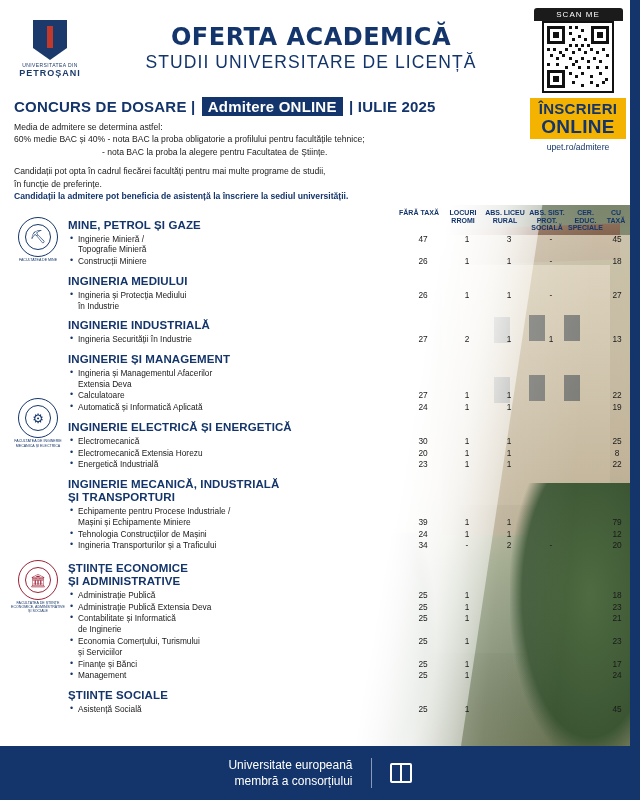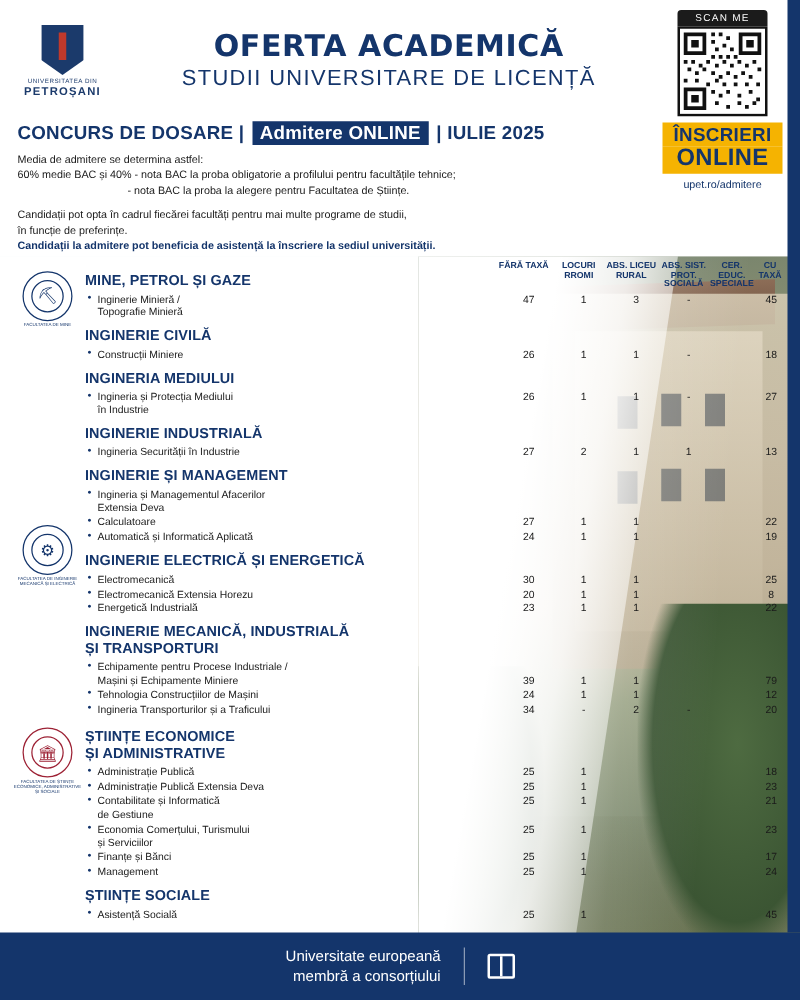--- a/index.html
+++ b/index.html
@@ -73,21 +73,21 @@
     margin-top: 2px;
     text-align: center;
   }
   .scan-me {
     background: #1b1b1b;
     color: #ffffff;
     font-size: 8px;
     letter-spacing: 1px;
     padding: 2px 0 2px 0;
     border-radius: 3px 3px 0 0;
-    width: 72px;
+    width: 89px;
     margin: 0 auto;
   }
   .qr {
     width: 72px; height: 72px;
     margin: 0 auto;
     background:#ffffff;
     border: 2px solid #111;
     position: relative;
     overflow: hidden;
   }
@@ -512,21 +512,20 @@
             <div class="nums">
               <div class="c1">47</div>
               <div class="c2">1</div>
               <div class="c3">3</div>
               <div class="c4">-</div>
               <div class="c5"></div>
               <div class="c6">45</div>
             </div>
           </div>
 
-          <div class="fac-title">INGINERIE CIVILĂ</div>
           <div class="prog-row">
             <div class="prog-name" style="white-space:pre-line">Construcții Miniere</div>
             <div class="nums">
               <div class="c1">26</div>
               <div class="c2">1</div>
               <div class="c3">1</div>
               <div class="c4">-</div>
               <div class="c5"></div>
               <div class="c6">18</div>
             </div>
@@ -715,21 +714,21 @@
               <div class="c1">25</div>
               <div class="c2">1</div>
               <div class="c3"></div>
               <div class="c4"></div>
               <div class="c5"></div>
               <div class="c6">23</div>
             </div>
           </div>
           <div class="prog-row">
             <div class="prog-name" style="white-space:pre-line">Contabilitate și Informatică
-de Gestiune</div>
+de Inginerie</div>
             <div class="nums">
               <div class="c1">25</div>
               <div class="c2">1</div>
               <div class="c3"></div>
               <div class="c4"></div>
               <div class="c5"></div>
               <div class="c6">21</div>
             </div>
           </div>
           <div class="prog-row">

